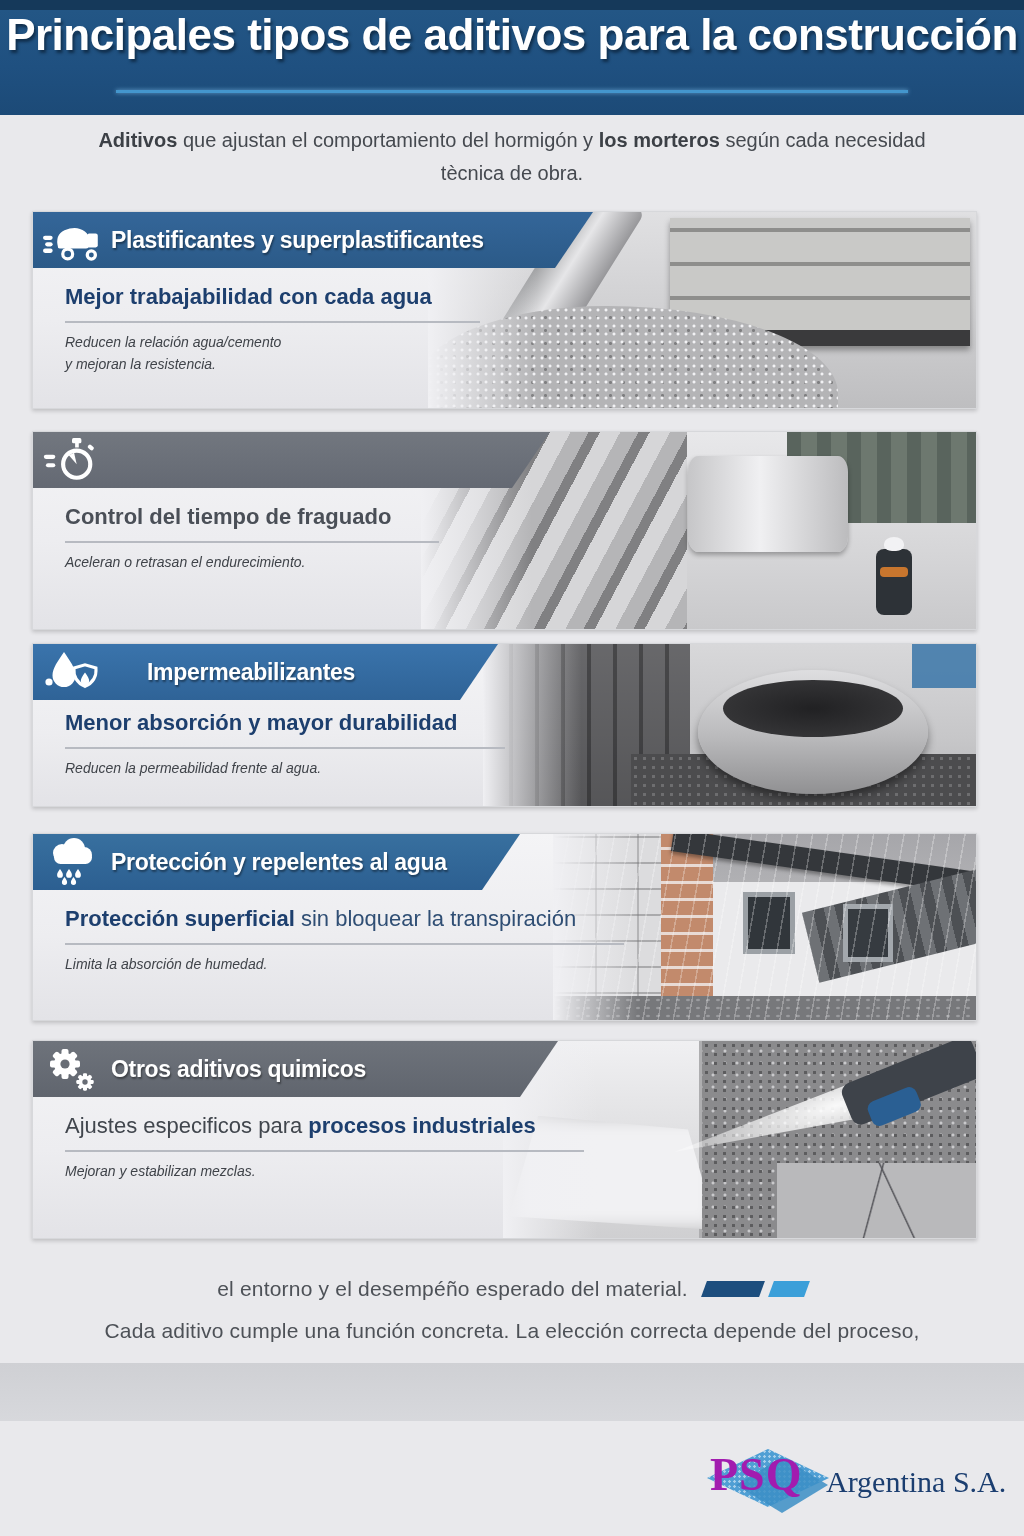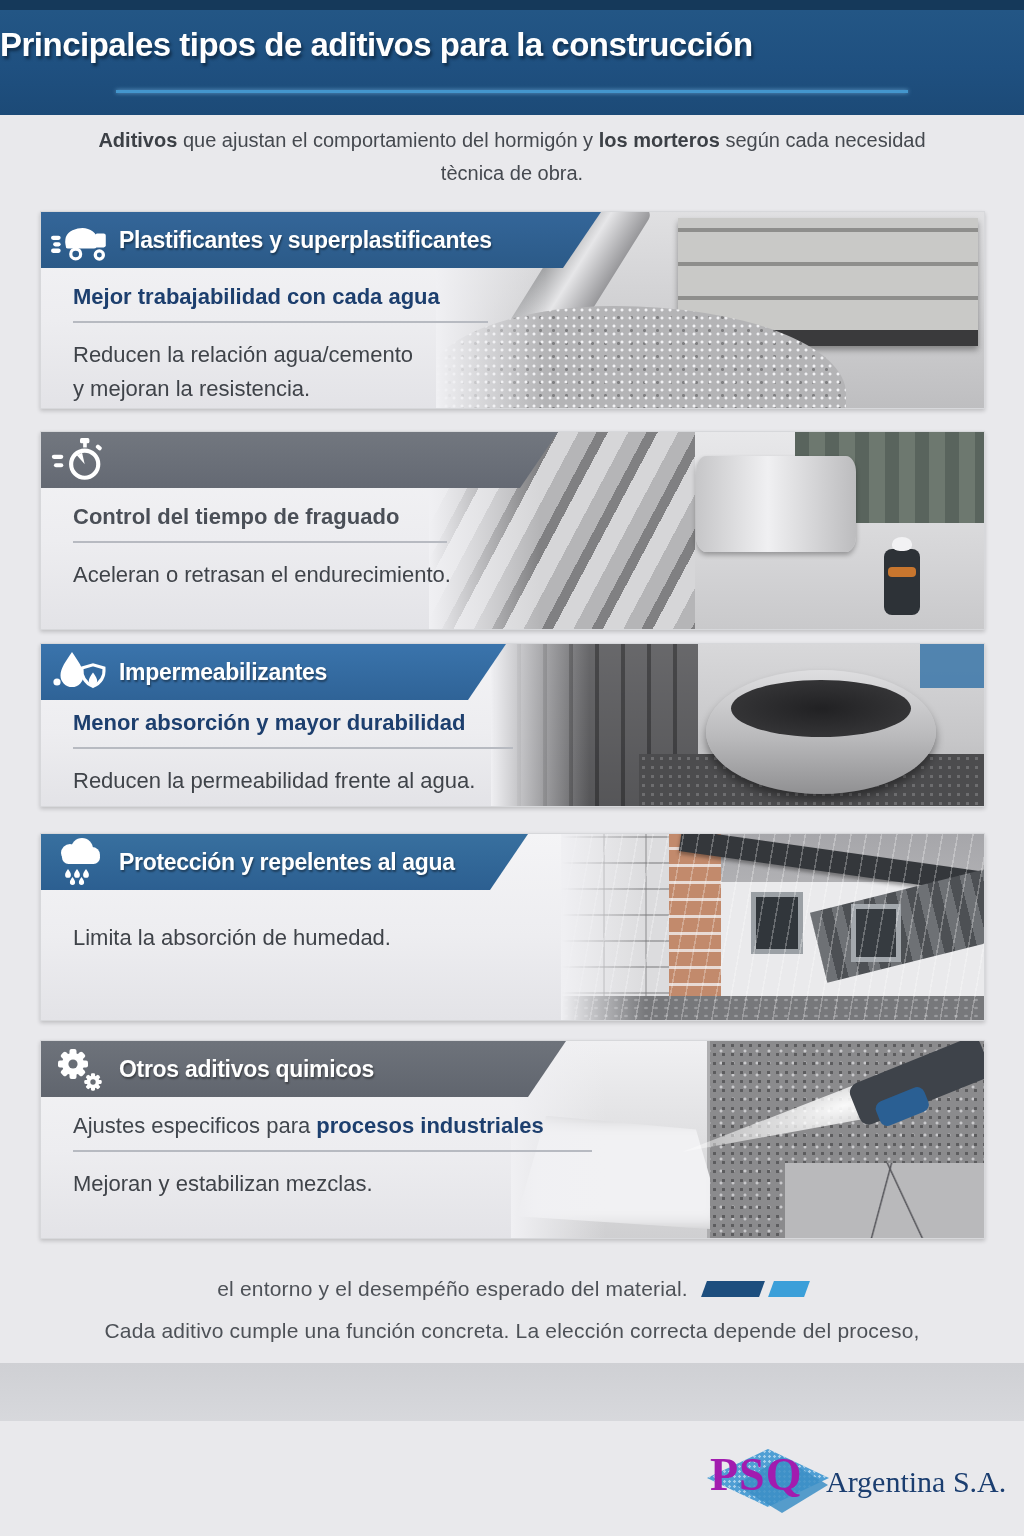--- a/index.html
+++ b/index.html
@@ -4,64 +4,64 @@
 <title>Principales tipos de aditivos para la construcción</title>
 <style>
   * { margin:0; padding:0; box-sizing:border-box; }
   html,body { width:1024px; height:1536px; }
   body { font-family:"Liberation Sans", sans-serif; background:#e9e9ec; position:relative; overflow:hidden; }
 
   
   .top-strip { position:absolute; top:0; left:0; width:1024px; height:10px; background:#15395a; }
   .header { position:absolute; top:10px; left:0; width:1024px; height:105px;
             background:linear-gradient(180deg,#235685 0%,#1f5080 55%,#1c4a77 100%); }
-  .page-title { padding-top:16px; color:#ffffff; font-size:33px; font-weight:700;
+  .page-title { padding-top:0; text-align:center; color:#ffffff; font-size:44px; font-weight:700;
                 letter-spacing:-0.5px; text-shadow:2px 3px 3px rgba(8,28,48,.65); }
   .title-underline { position:absolute; top:80px; left:116px; width:792px; height:3px;
                      background:#4496cd; box-shadow:0 0 4px rgba(120,185,230,.8); }
 
   
   .intro { position:absolute; top:124px; left:0; width:1024px; text-align:center;
            font-size:20px; line-height:1.65; color:#45494f; }
   .intro-inner { display:inline-block; max-width:880px; }
   .intro b { color:#3c4046; }
 
   
-  .card { position:absolute; left:40px; width:945px;
+  .card { position:absolute; left:32px; width:945px;
           background:linear-gradient(180deg,#f4f4f6 0%,#ededf0 55%,#e3e3e7 100%);
           border:1px solid #d7d8db; box-shadow:0 2px 4px rgba(0,0,0,.18); overflow:hidden; }
   .c1 { top:211px; height:198px; }
   .c2 { top:431px; height:199px; }
   .c3 { top:643px; height:164px; }
   .c4 { top:833px; height:188px; }
   .c5 { top:1040px; height:199px; }
 
   
   .banner { position:absolute; top:0; left:0; height:56px; z-index:3;
             clip-path:polygon(0 0,100% 0,calc(100% - 38px) 100%,0 100%);
             display:flex; align-items:center; filter:drop-shadow(0 2px 2px rgba(0,0,0,.28)); }
   .c1 .banner { width:560px; background:linear-gradient(180deg,#346699 0%,#2b5a88 100%); }
   .c2 .banner { width:517px; background:linear-gradient(180deg,#72777f 0%,#646973 100%); }
-  .c3 .banner { width:465px; background:linear-gradient(180deg,#3a74ac 0%,#2f6397 100%); }
+  .c3 .banner { width:465px; background:linear-gradient(180deg,#3a74ac 0%,#2f6397 100%);gap:36px; }
   .c4 .banner { width:487px; background:linear-gradient(180deg,#38709f 0%,#2c5f91 100%); }
   .c5 .banner { width:525px; background:linear-gradient(180deg,#6e737b 0%,#60656e 100%); }
   .banner-icon { width:58px; height:48px; margin-left:10px; flex:0 0 auto; }
   .banner-title { color:#fff; font-size:23px; font-weight:700; letter-spacing:-0.3px;
                   margin-left:10px; text-shadow:1px 2px 2px rgba(0,0,0,.4); white-space:nowrap; }
 
   
   .card-text { position:absolute; left:32px; top:72px; z-index:2; }
   .c3 .card-text { top:66px; }
   .subtitle { display:table; white-space:nowrap; font-size:22px; font-weight:700; color:#1d3f6e;
               border-bottom:2px solid #b7bac1; padding:0 48px 11px 0; }
   .subtitle-pre, .subtitle-post { font-weight:400; color:#3f444b; }
   .c2 .subtitle-strong { color:#4a4f57; }
   .c4 .subtitle-post { color:#2f4e74; }
   .c5 .subtitle-pre { color:#41464d; }
-  .body-text { margin-top:15px; font-size:22px; line-height:1.55; color:#3f4349; white-space:pre-line; }
+  .body-text { margin-top:9px; font-size:14px; line-height:1.55; color:#3f4349; white-space:pre-line;font-style:italic; }
 
   
   .photo { position:absolute; top:0; bottom:0; right:0; overflow:hidden; z-index:1; }
   .photo::after { content:""; position:absolute; inset:0; z-index:9;
                   background:linear-gradient(90deg,#f0f0f3 0,rgba(240,240,243,0) 20%); }
   .ph { position:absolute; }
 
   .c1 .photo { left:395px; background:linear-gradient(180deg,#e0e0e2 0%,#d2d2d4 45%,#bebec0 100%); }
   .p1-chute { left:110px; top:-30px; width:64px; height:180px; transform:rotate(32deg);
               background:linear-gradient(90deg,#9fa0a2,#e6e6e8 45%,#97979a); border-radius:8px; }
@@ -289,20 +289,24 @@
         <path d="M15 31 c1.8 2.6 2.9 4.1 2.9 5.9 a2.9 2.9 0 1 1-5.8 0 c0-1.8 1.1-3.3 2.9-5.9z"></path>
         <path d="M24 31 c1.8 2.6 2.9 4.1 2.9 5.9 a2.9 2.9 0 1 1-5.8 0 c0-1.8 1.1-3.3 2.9-5.9z"></path>
         <path d="M33 31 c1.8 2.6 2.9 4.1 2.9 5.9 a2.9 2.9 0 1 1-5.8 0 c0-1.8 1.1-3.3 2.9-5.9z"></path>
         <path d="M19.5 39 c1.6 2.3 2.6 3.7 2.6 5.3 a2.6 2.6 0 1 1-5.2 0 c0-1.6 1-3 2.6-5.3z"></path>
         <path d="M28.5 39 c1.6 2.3 2.6 3.7 2.6 5.3 a2.6 2.6 0 1 1-5.2 0 c0-1.6 1-3 2.6-5.3z"></path>
       </g>
     </svg>
     <span class="banner-title">Protección y repelentes al agua</span>
   </div>
   <div class="card-text">
+    <div class="subtitle">
+        <span class="subtitle-strong">Protección superficial</span>
+        <span class="subtitle-post"> sin bloquear la transpiración</span>
+      </div>
     <div class="body-text">Limita la absorción de humedad.</div>
   </div>
 </div>
 
 <div class="card c5">
   <div class="photo" title="Pileta de hormigón en obra y boquilla pulverizando sobre la mezcla">
     <div class="ph p5-interior"></div>
     <div class="ph p5-basin"></div>
     <div class="ph p5-gravel"></div>
     <div class="ph p5-crack"></div>

